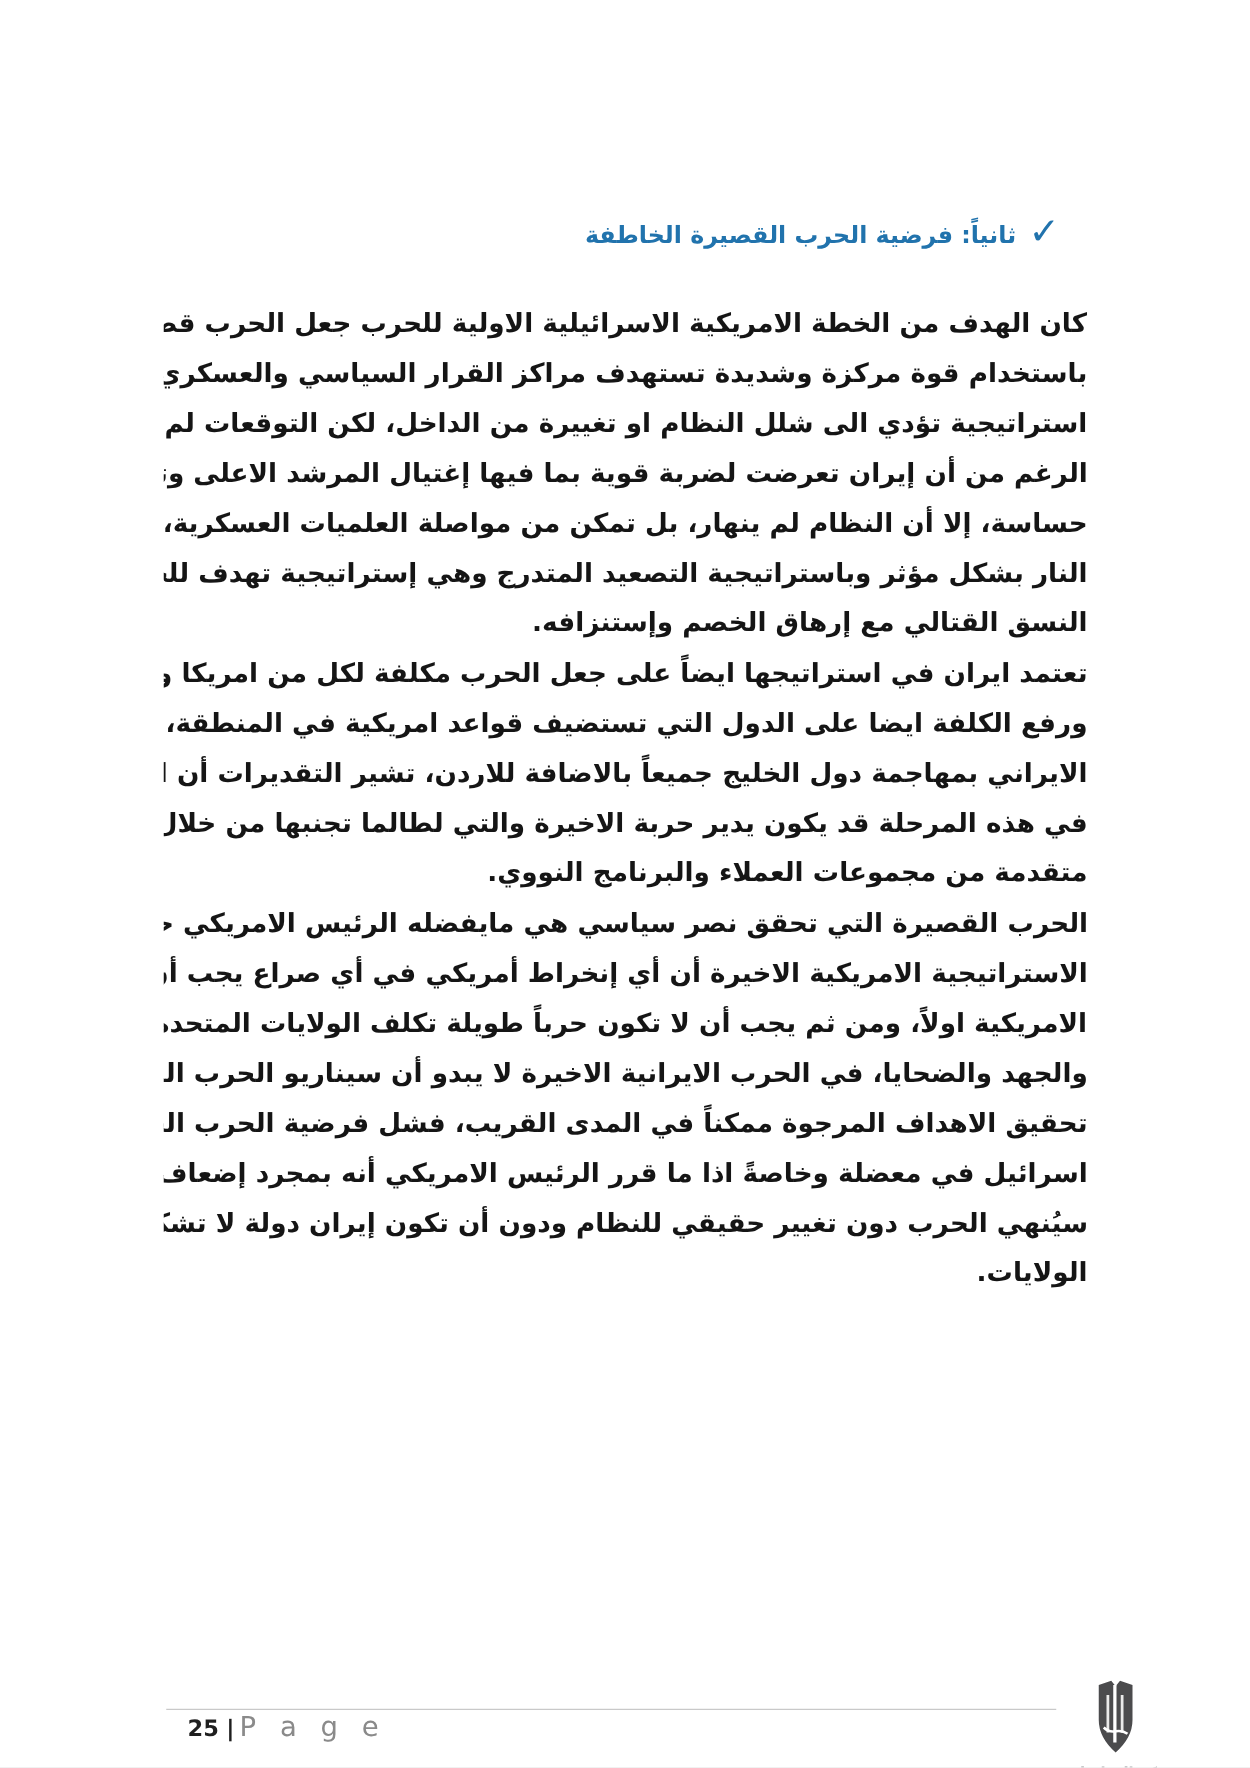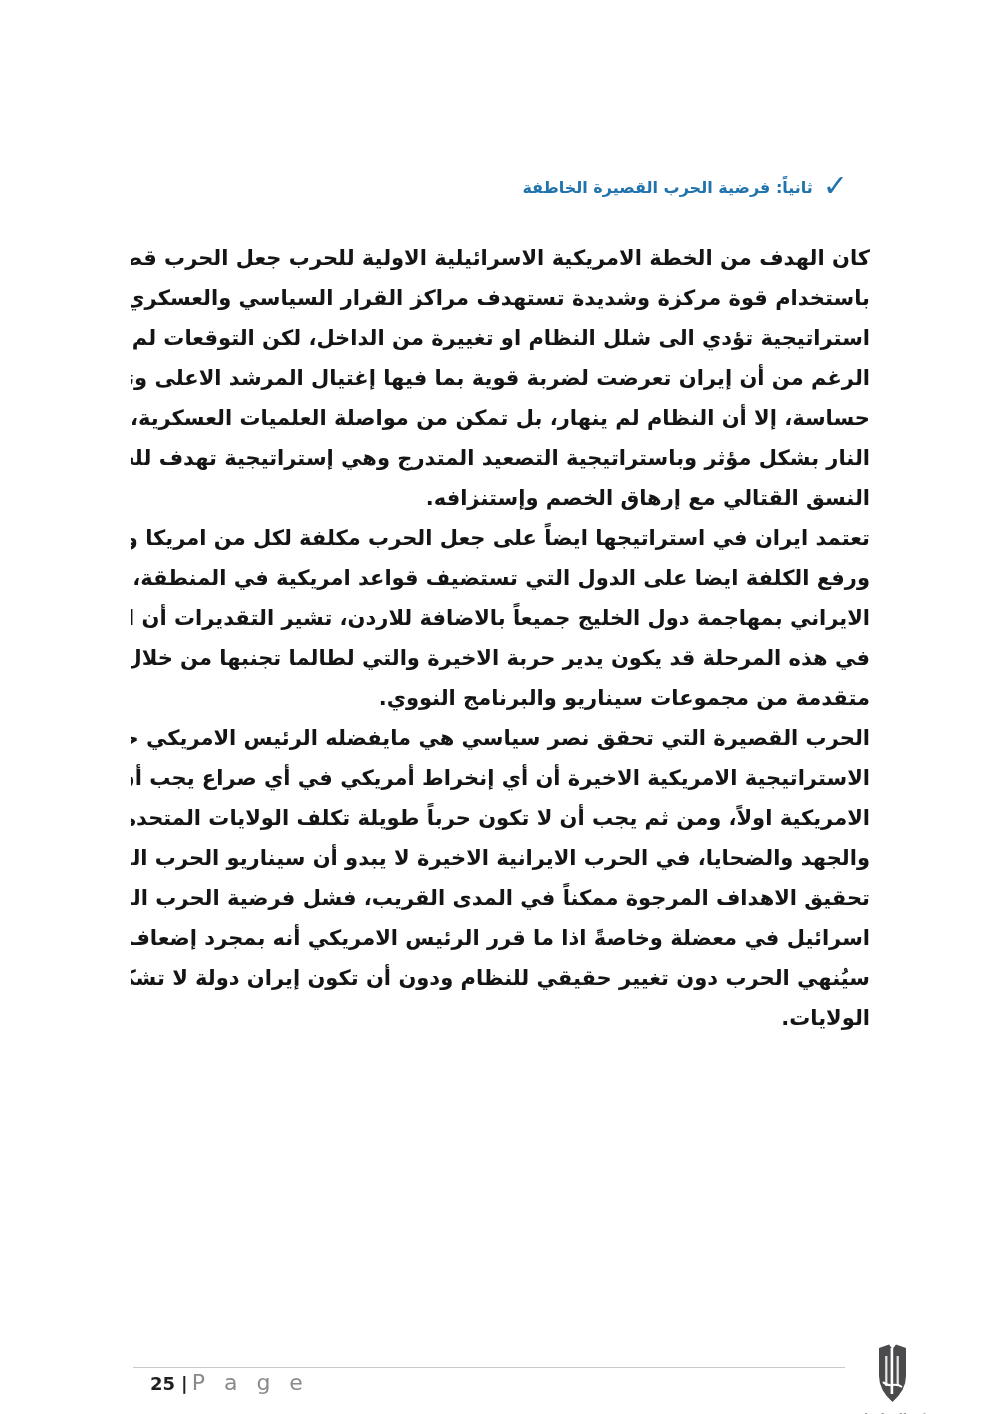--- a/index.html
+++ b/index.html
@@ -21,21 +21,21 @@
     gap:10px;
     color:#2173AD;
   }
   .heading .check{
     font-size:30px;
     font-weight:400;
     line-height:30px;
     transform:translateY(-2px);
   }
   .heading .htext{
-    font-size:16px;
+    font-size:19px;
     font-weight:700;
     line-height:32px;
     white-space:nowrap;
   }
   
   .body-block{
     position:absolute;
     top:238px;left:131px;
     width:739px;
     color:#151515;
@@ -121,21 +121,21 @@
     <div class="bline">استراتيجية تؤدي الى شلل النظام او تغييرة من الداخل، لكن التوقعات لم تتحقق، فعلى</div>
     <div class="bline">الرغم من أن إيران تعرضت لضربة قوية بما فيها إغتيال المرشد الاعلى وتدمير مواقع</div>
     <div class="bline">حساسة، إلا أن النظام لم ينهار، بل تمكن من مواصلة العلميات العسكرية، ويرد على</div>
     <div class="bline">النار بشكل مؤثر وباستراتيجية التصعيد المتدرج وهي إستراتيجية تهدف للحفاظ على</div>
     <div class="bline end">النسق القتالي مع إرهاق الخصم وإستنزافه.</div>
 
     <div class="bline">تعتمد ايران في استراتيجها ايضاً على جعل الحرب مكلفة لكل من امريكا واسرائيل، بل</div>
     <div class="bline">ورفع الكلفة ايضا على الدول التي تستضيف قواعد امريكية في المنطقة، حيث جاء الرد</div>
     <div class="bline">الايراني بمهاجمة دول الخليج جميعاً بالاضافة للاردن، تشير التقديرات أن النظام الايراني</div>
     <div class="bline">في هذه المرحلة قد يكون يدير حربة الاخيرة والتي لطالما تجنبها من خلال إنشاء دفاعات</div>
-    <div class="bline end">متقدمة من مجموعات سيناريو والبرنامج النووي.</div>
+    <div class="bline end">متقدمة من مجموعات العملاء والبرنامج النووي.</div>
 
     <div class="bline">الحرب القصيرة التي تحقق نصر سياسي هي مايفضله الرئيس الامريكي حيث تفيد</div>
     <div class="bline">الاستراتيجية الامريكية الاخيرة أن أي إنخراط أمريكي في أي صراع يجب أن يخدم المصالح</div>
     <div class="bline">الامريكية اولاً، ومن ثم يجب أن لا تكون حرباً طويلة تكلف الولايات المتحدة الكثير من المال</div>
     <div class="bline">والجهد والضحايا، في الحرب الايرانية الاخيرة لا يبدو أن سيناريو الحرب السريعة مع</div>
     <div class="bline">تحقيق الاهداف المرجوة ممكناً في المدى القريب، فشل فرضية الحرب الخاطفة يضع</div>
     <div class="bline">اسرائيل في معضلة وخاصةً اذا ما قرر الرئيس الامريكي أنه بمجرد إضعاف إيران فقط</div>
     <div class="bline">سيُنهي الحرب دون تغيير حقيقي للنظام ودون أن تكون إيران دولة لا تشكل أي تهديد</div>
     <div class="bline end">الولايات.</div>
   </div>

